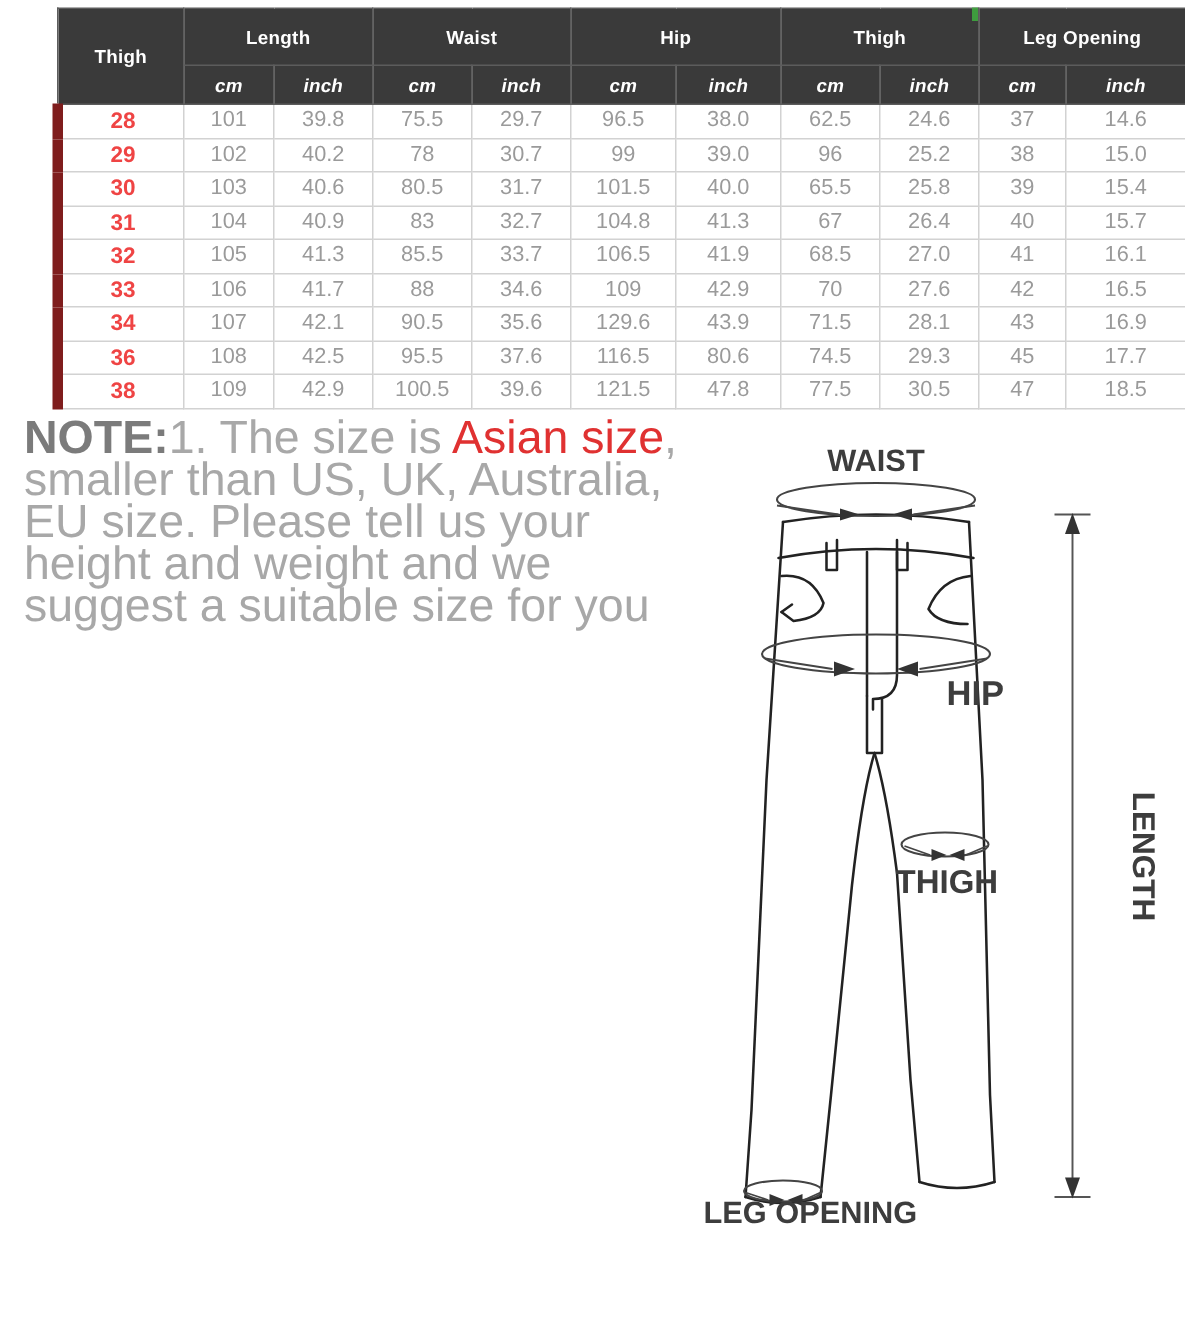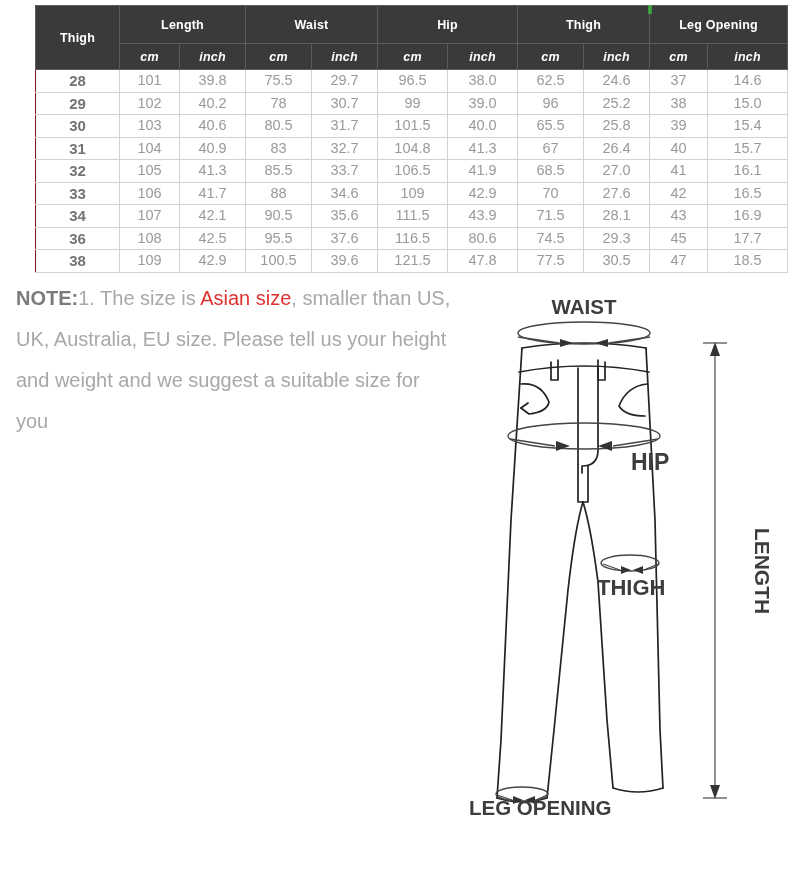--- a/index.html
+++ b/index.html
@@ -56,44 +56,44 @@
   }
   table.size-table tbody td {
     border: 1px solid #d2d2d2;
     color: #9a9a9a;
     font-size: 14.5px;
     height: 21.5px;
     line-height: 21.5px;
     background: #ffffff;
   }
   table.size-table tbody td.size-cell {
-    color: #737373;
+    color: #ef4444;
     font-weight: bold;
     font-size: 15px;
-    border-left: 1px solid #7f1d1d;
+    border-left: 7px solid #7f1d1d;
   }
   .green-tick {
     position: absolute;
     left: 613px;
     top: 0px;
     width: 4px;
     height: 9px;
     background: #3fae3f;
     opacity: 0.85;
   }
 
   
   #notes {
     position: absolute;
     left: 16px;
     top: 278px;
     width: 440px;
     color: #a8a8a8;
-    font-size: 20px;
-    line-height: 41px;
+    font-size: 31px;
+    line-height: 28px;
   }
   #notes .note-block { margin: 0 0 24px 0; }
   #notes .note-block:last-child { margin-bottom: 0; }
   .note-label {
     font-weight: bold;
     color: #7b7b7b;
   }
   .hl-red { color: #e03131; }
   .hl-red-b { color: #d62828; font-weight: bold; }
 
@@ -231,21 +231,21 @@
           <td>27.6</td>
           <td>42</td>
           <td>16.5</td>
         </tr>
         <tr>
           <td class="size-cell">34</td>
           <td>107</td>
           <td>42.1</td>
           <td>90.5</td>
           <td>35.6</td>
-          <td>111.5</td>
+          <td>129.6</td>
           <td>43.9</td>
           <td>71.5</td>
           <td>28.1</td>
           <td>43</td>
           <td>16.9</td>
         </tr>
         <tr>
           <td class="size-cell">36</td>
           <td>108</td>
           <td>42.5</td>

